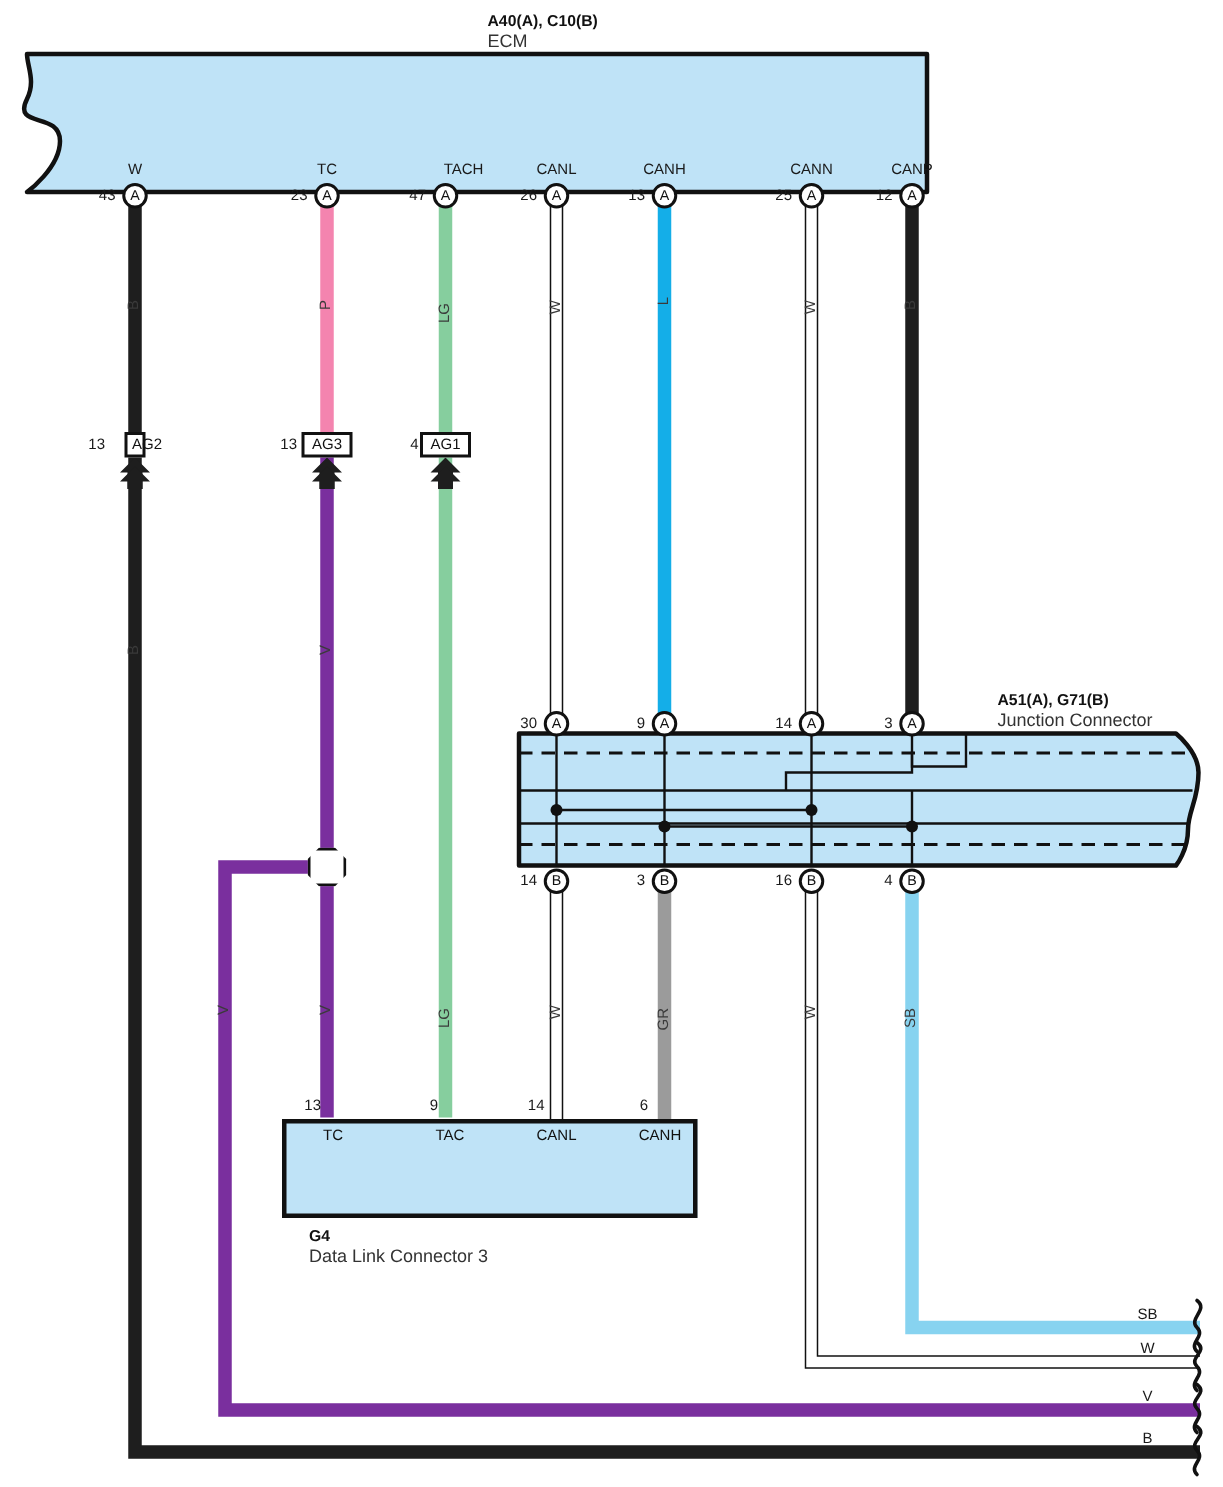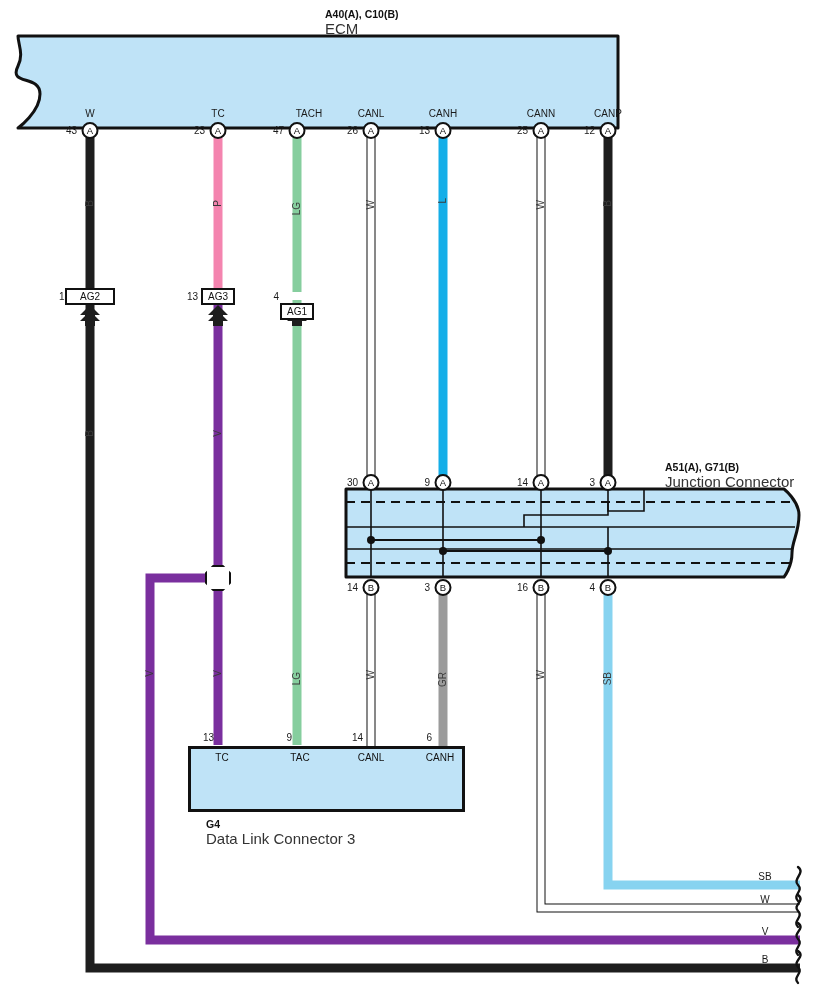--- a/index.html
+++ b/index.html
@@ -5,21 +5,21 @@
   html,body{margin:0;padding:0;background:#ffffff;}
   body{font-family:"Liberation Sans",sans-serif;}
   #page{position:relative;width:815px;height:991px;overflow:hidden;background:#fff;}
   .abs{position:absolute;}
   .lbl{position:absolute;font-size:10px;color:#1a1a1a;white-space:nowrap;line-height:1;}
   .lbl-c{transform:translateX(-50%);}
   .lbl-r{transform:translateX(-100%);}
   .vlbl{position:absolute;font-size:10px;color:#3a3a3a;white-space:nowrap;
         transform-origin:0 0;transform:rotate(-90deg) translateX(-100%);}
   .hdr-name{font-size:10.5px;font-weight:bold;color:#111;}
-  .hdr-sub{font-size:15px;color:#333;}
+  .hdr-sub{font-size:12px;color:#333;}
   .pin{position:absolute;width:17px;height:17px;border-radius:50%;
        background:#fff;border:2px solid #111;box-sizing:border-box;
        font-size:9.5px;line-height:13px;text-align:center;color:#111;
        transform:translateX(-50%);z-index:6;}
   .agbox{position:absolute;border:2px solid #111;background:#fff;
          font-size:10px;line-height:13px;text-align:center;color:#111;
          padding:0 3px;transform:translateX(-50%);z-index:7;box-sizing:border-box;}
   .splice{position:absolute;width:26px;height:26px;background:#fff;border:2.5px solid #111;
           box-sizing:border-box;z-index:8;
           clip-path:polygon(30% 0,70% 0,100% 30%,100% 70%,70% 100%,30% 100%,0 70%,0 30%);
@@ -98,35 +98,35 @@
 
     <path d="M541,585 L541,908 L800,908" fill="none" stroke="#111" stroke-width="9" stroke-linejoin="miter"></path>
     <path d="M541,585 L541,908 L800,908" fill="none" stroke="#FFFFFF" stroke-width="7" stroke-linejoin="miter"></path>
 
     <line x1="608" y1="130" x2="608" y2="482" stroke="#1E1E1E" stroke-width="9"></line>
 
     <path d="M608,585 L608,885 L800,885" fill="none" stroke="#87D3F0" stroke-width="9"></path>
   </svg>
 
   <div class="lbl lbl-r" style="left:70px;top:292px;">13</div>
-  <div class="agbox" style="left:90px;top:288px;width:50px;">AG2</div>
+  <div class="agbox" style="left:90px;top:288px;width:14px;">AG2</div>
   <svg class="abs" style="left:78px;top:304px;" width="24" height="22" viewBox="0 0 24 22">
     <path d="M12,1 L22,11 L17,11 L17,22 L7,22 L7,11 L2,11 Z" fill="#1E1E1E"></path>
     <path d="M12,7 L22,17 L17,17 L17,22 L7,22 L7,17 L2,17 Z" fill="#1E1E1E"></path>
   </svg>
 
   <div class="lbl lbl-r" style="left:198px;top:292px;">13</div>
   <div class="agbox" style="left:218px;top:288px;width:34px;">AG3</div>
   <svg class="abs" style="left:206px;top:304px;" width="24" height="22" viewBox="0 0 24 22">
     <path d="M12,1 L22,11 L17,11 L17,22 L7,22 L7,11 L2,11 Z" fill="#1E1E1E"></path>
     <path d="M12,7 L22,17 L17,17 L17,22 L7,22 L7,17 L2,17 Z" fill="#1E1E1E"></path>
   </svg>
 
   <div class="lbl lbl-r" style="left:279px;top:292px;">4</div>
-  <div class="agbox" style="left:297px;top:288px;width:34px;margin-top:15px;">AG1</div>
+  <div class="agbox" style="left:297px;top:288px;width:34px;">AG1</div>
   <svg class="abs" style="left:285px;top:304px;" width="24" height="22" viewBox="0 0 24 22">
     <path d="M12,1 L22,11 L17,11 L17,22 L7,22 L7,11 L2,11 Z" fill="#1E1E1E"></path>
     <path d="M12,7 L22,17 L17,17 L17,22 L7,22 L7,17 L2,17 Z" fill="#1E1E1E"></path>
   </svg>
 
   <div class="vlbl" style="left:84px;top:200px;">B</div>
   <div class="vlbl" style="left:212px;top:200px;">P</div>
   <div class="vlbl" style="left:291px;top:202px;">LG</div>
   <div class="vlbl" style="left:365px;top:200px;">W</div>
   <div class="vlbl" style="left:437px;top:198px;">L</div>

